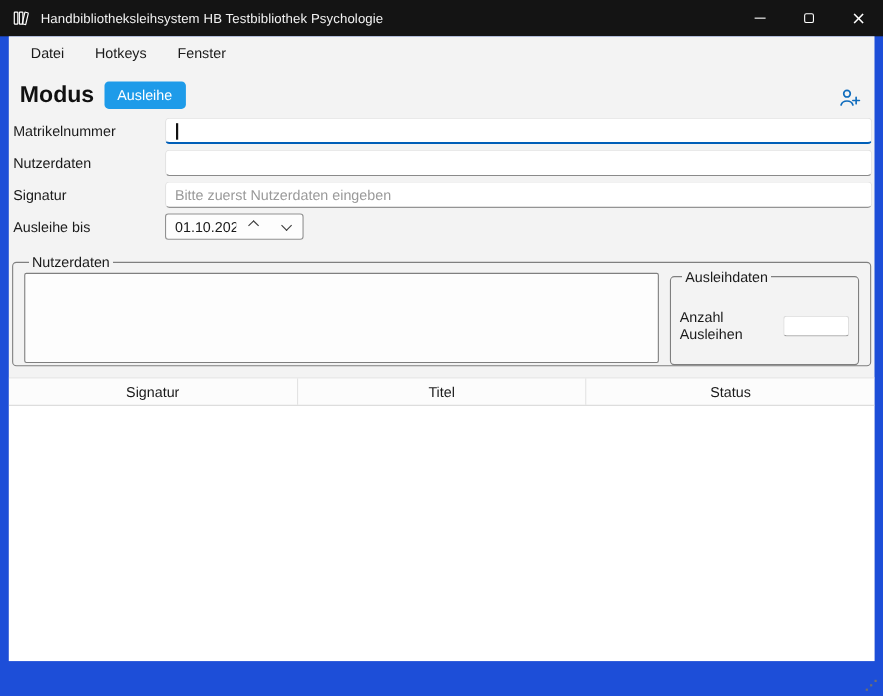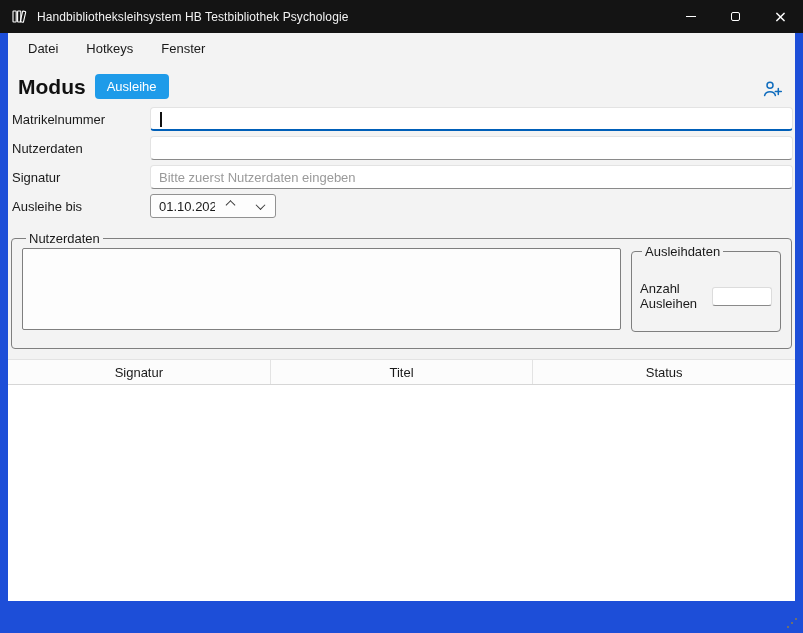--- a/index.html
+++ b/index.html
@@ -90,23 +90,23 @@
     margin:8px 3px 0 3px; padding:2px 10px 0 10px;
     flex:none;
   }
   fieldset.groupbox legend { font-size:13px; color:#1a1a1a; margin-left:4px; padding:0 3px; }
   .nutzer-inner { display:flex; align-items:flex-start; gap:10px; }
   .nutzer-text {
     flex:1; height:82px; background:#fdfdfd;
     border:1px solid #7f7f7f; border-radius:2px;
   }
   fieldset.ausleihdaten {
-    width:150px; height:88px; flex:none;
+    width:172px; height:88px; flex:none;
     border:1px solid #7f7f7f; border-radius:4px;
-    margin:-4px 0 16px 0; padding:0 8px;
+    margin:-4px 0 0 0; padding:0 8px;
   }
   fieldset.ausleihdaten legend { font-size:13px; margin-left:2px; padding:0 3px; }
   .anzahl-row { display:flex; align-items:center; margin-top:22px; }
   .anzahl-label { font-size:13px; color:#1a1a1a; }
   .anzahl-input {
     width:60px; height:19px; margin-left:8px;
     background:#ffffff; border:1px solid #dcdcdc; border-bottom:1px solid #8a8a8a; border-radius:3px;
     outline:none; font-size:12px; padding:0 5px; font-family:inherit;
   }
 

